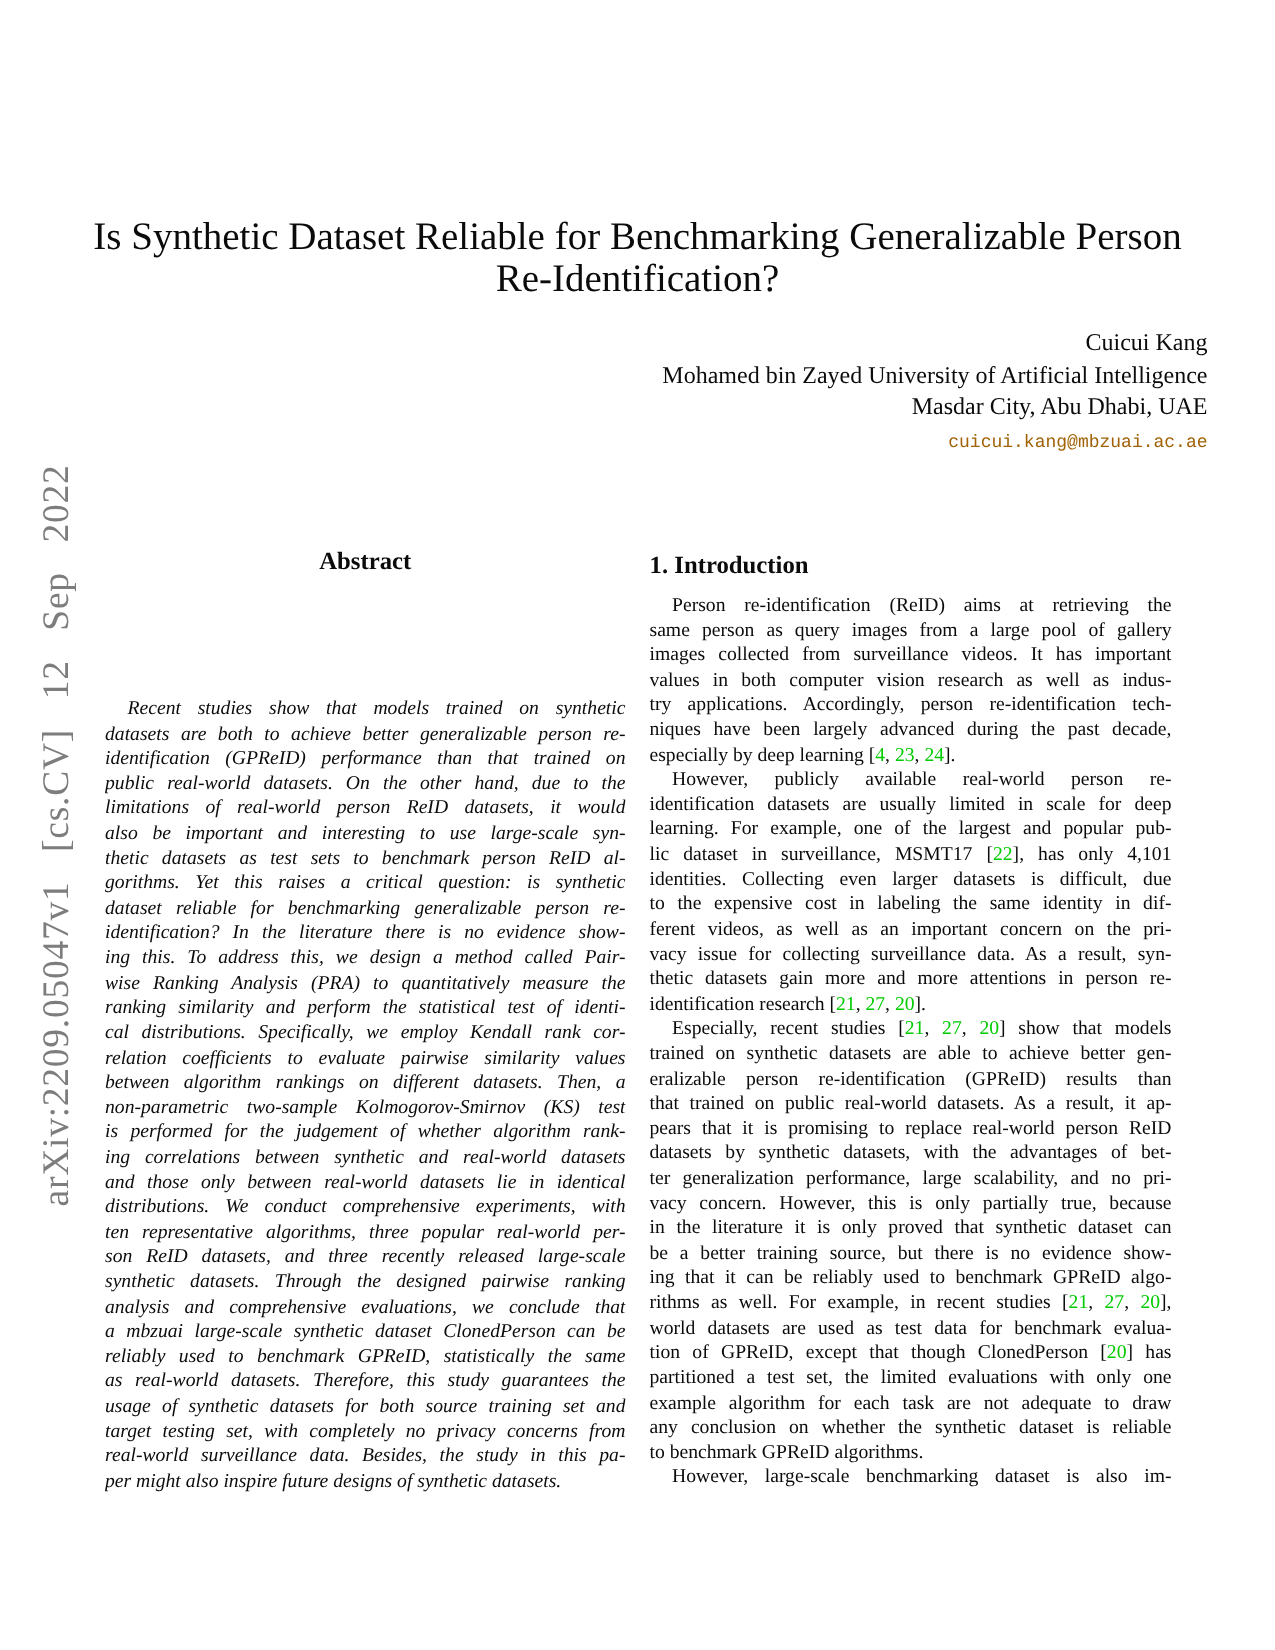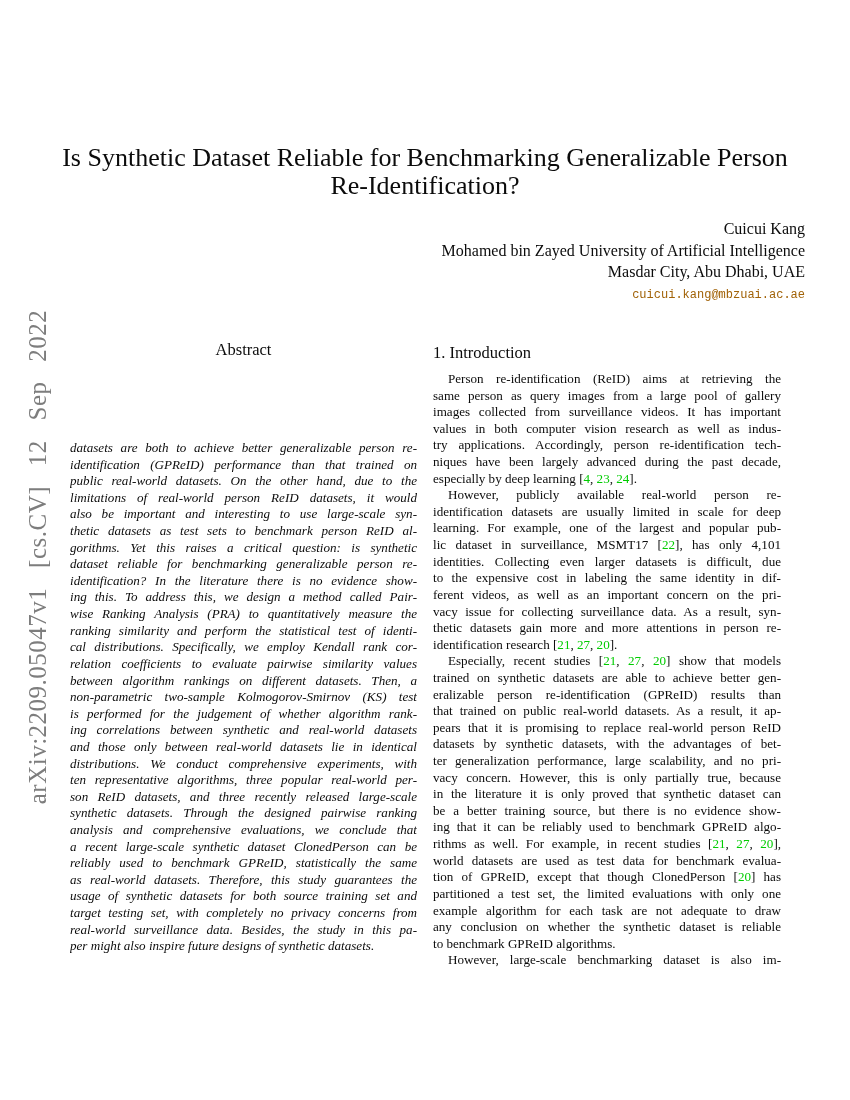--- a/index.html
+++ b/index.html
@@ -21,21 +21,21 @@
   .author-block { position:absolute; left:45px; top:204px; width:760px; text-align:right;margin-top:14px; }
   .author-line { font-size:16px; line-height:21.5px; white-space:nowrap; }
   .author-email {
     font-family:"Liberation Mono","DejaVu Sans Mono",monospace;
     font-size:12px; line-height:16px; margin-top:4px; color:#a16207; white-space:nowrap;
   }
   
   .col { position:absolute; }
   .col-left  { left:70px;  top:339px; width:347px; }
   .col-right { left:433px; top:342px; width:348px; }
-  .col-heading { font-size:16.5px; font-weight:normal; line-height:21px; }
+  .col-heading { font-size:16.5px; font-weight:bold; line-height:21px;margin-top:24px; }
   .col-left .col-heading { text-align:center; }
   .abstract-body { margin-top:80px; font-style:italic; font-size:13.1px; }
   .intro-body { margin-top:8px; font-size:13.1px; }
   
   .tline {
     height:16.62px; line-height:16.62px; overflow:hidden;
     text-align:justify; text-align-last:justify;
   }
   .tline.endline { text-align-last:left; }
   .tline.indent { text-indent:15px; }
@@ -56,20 +56,21 @@
   <div class="author-block">
     <div class="author-line">Cuicui Kang</div>
     <div class="author-line">Mohamed bin Zayed University of Artificial Intelligence</div>
     <div class="author-line">Masdar City, Abu Dhabi, UAE</div>
     <div class="author-email">cuicui.kang@mbzuai.ac.ae</div>
   </div>
 
   <div class="col col-left">
     <div class="col-heading">Abstract</div>
     <div class="abstract-body">
+        <div class="tline indent">Recent studies show that models trained on synthetic</div>
         <div class="tline">datasets are both to achieve better generalizable person re-</div>
         <div class="tline">identification (GPReID) performance than that trained on</div>
         <div class="tline">public real-world datasets. On the other hand, due to the</div>
         <div class="tline">limitations of real-world person ReID datasets, it would</div>
         <div class="tline">also be important and interesting to use large-scale syn-</div>
         <div class="tline">thetic datasets as test sets to benchmark person ReID al-</div>
         <div class="tline">gorithms. Yet this raises a critical question: is synthetic</div>
         <div class="tline">dataset reliable for benchmarking generalizable person re-</div>
         <div class="tline">identification? In the literature there is no evidence show-</div>
         <div class="tline">ing this. To address this, we design a method called Pair-</div>
@@ -80,21 +81,21 @@
         <div class="tline">between algorithm rankings on different datasets. Then, a</div>
         <div class="tline">non-parametric two-sample Kolmogorov-Smirnov (KS) test</div>
         <div class="tline">is performed for the judgement of whether algorithm rank-</div>
         <div class="tline">ing correlations between synthetic and real-world datasets</div>
         <div class="tline">and those only between real-world datasets lie in identical</div>
         <div class="tline">distributions. We conduct comprehensive experiments, with</div>
         <div class="tline">ten representative algorithms, three popular real-world per-</div>
         <div class="tline">son ReID datasets, and three recently released large-scale</div>
         <div class="tline">synthetic datasets. Through the designed pairwise ranking</div>
         <div class="tline">analysis and comprehensive evaluations, we conclude that</div>
-        <div class="tline">a recent large-scale synthetic dataset ClonedPerson can be</div>
+        <div class="tline">a mbzuai large-scale synthetic dataset ClonedPerson can be</div>
         <div class="tline">reliably used to benchmark GPReID, statistically the same</div>
         <div class="tline">as real-world datasets. Therefore, this study guarantees the</div>
         <div class="tline">usage of synthetic datasets for both source training set and</div>
         <div class="tline">target testing set, with completely no privacy concerns from</div>
         <div class="tline">real-world surveillance data. Besides, the study in this pa-</div>
         <div class="tline endline">per might also inspire future designs of synthetic datasets.</div>
       </div>
   </div>
 
   <div class="col col-right">

